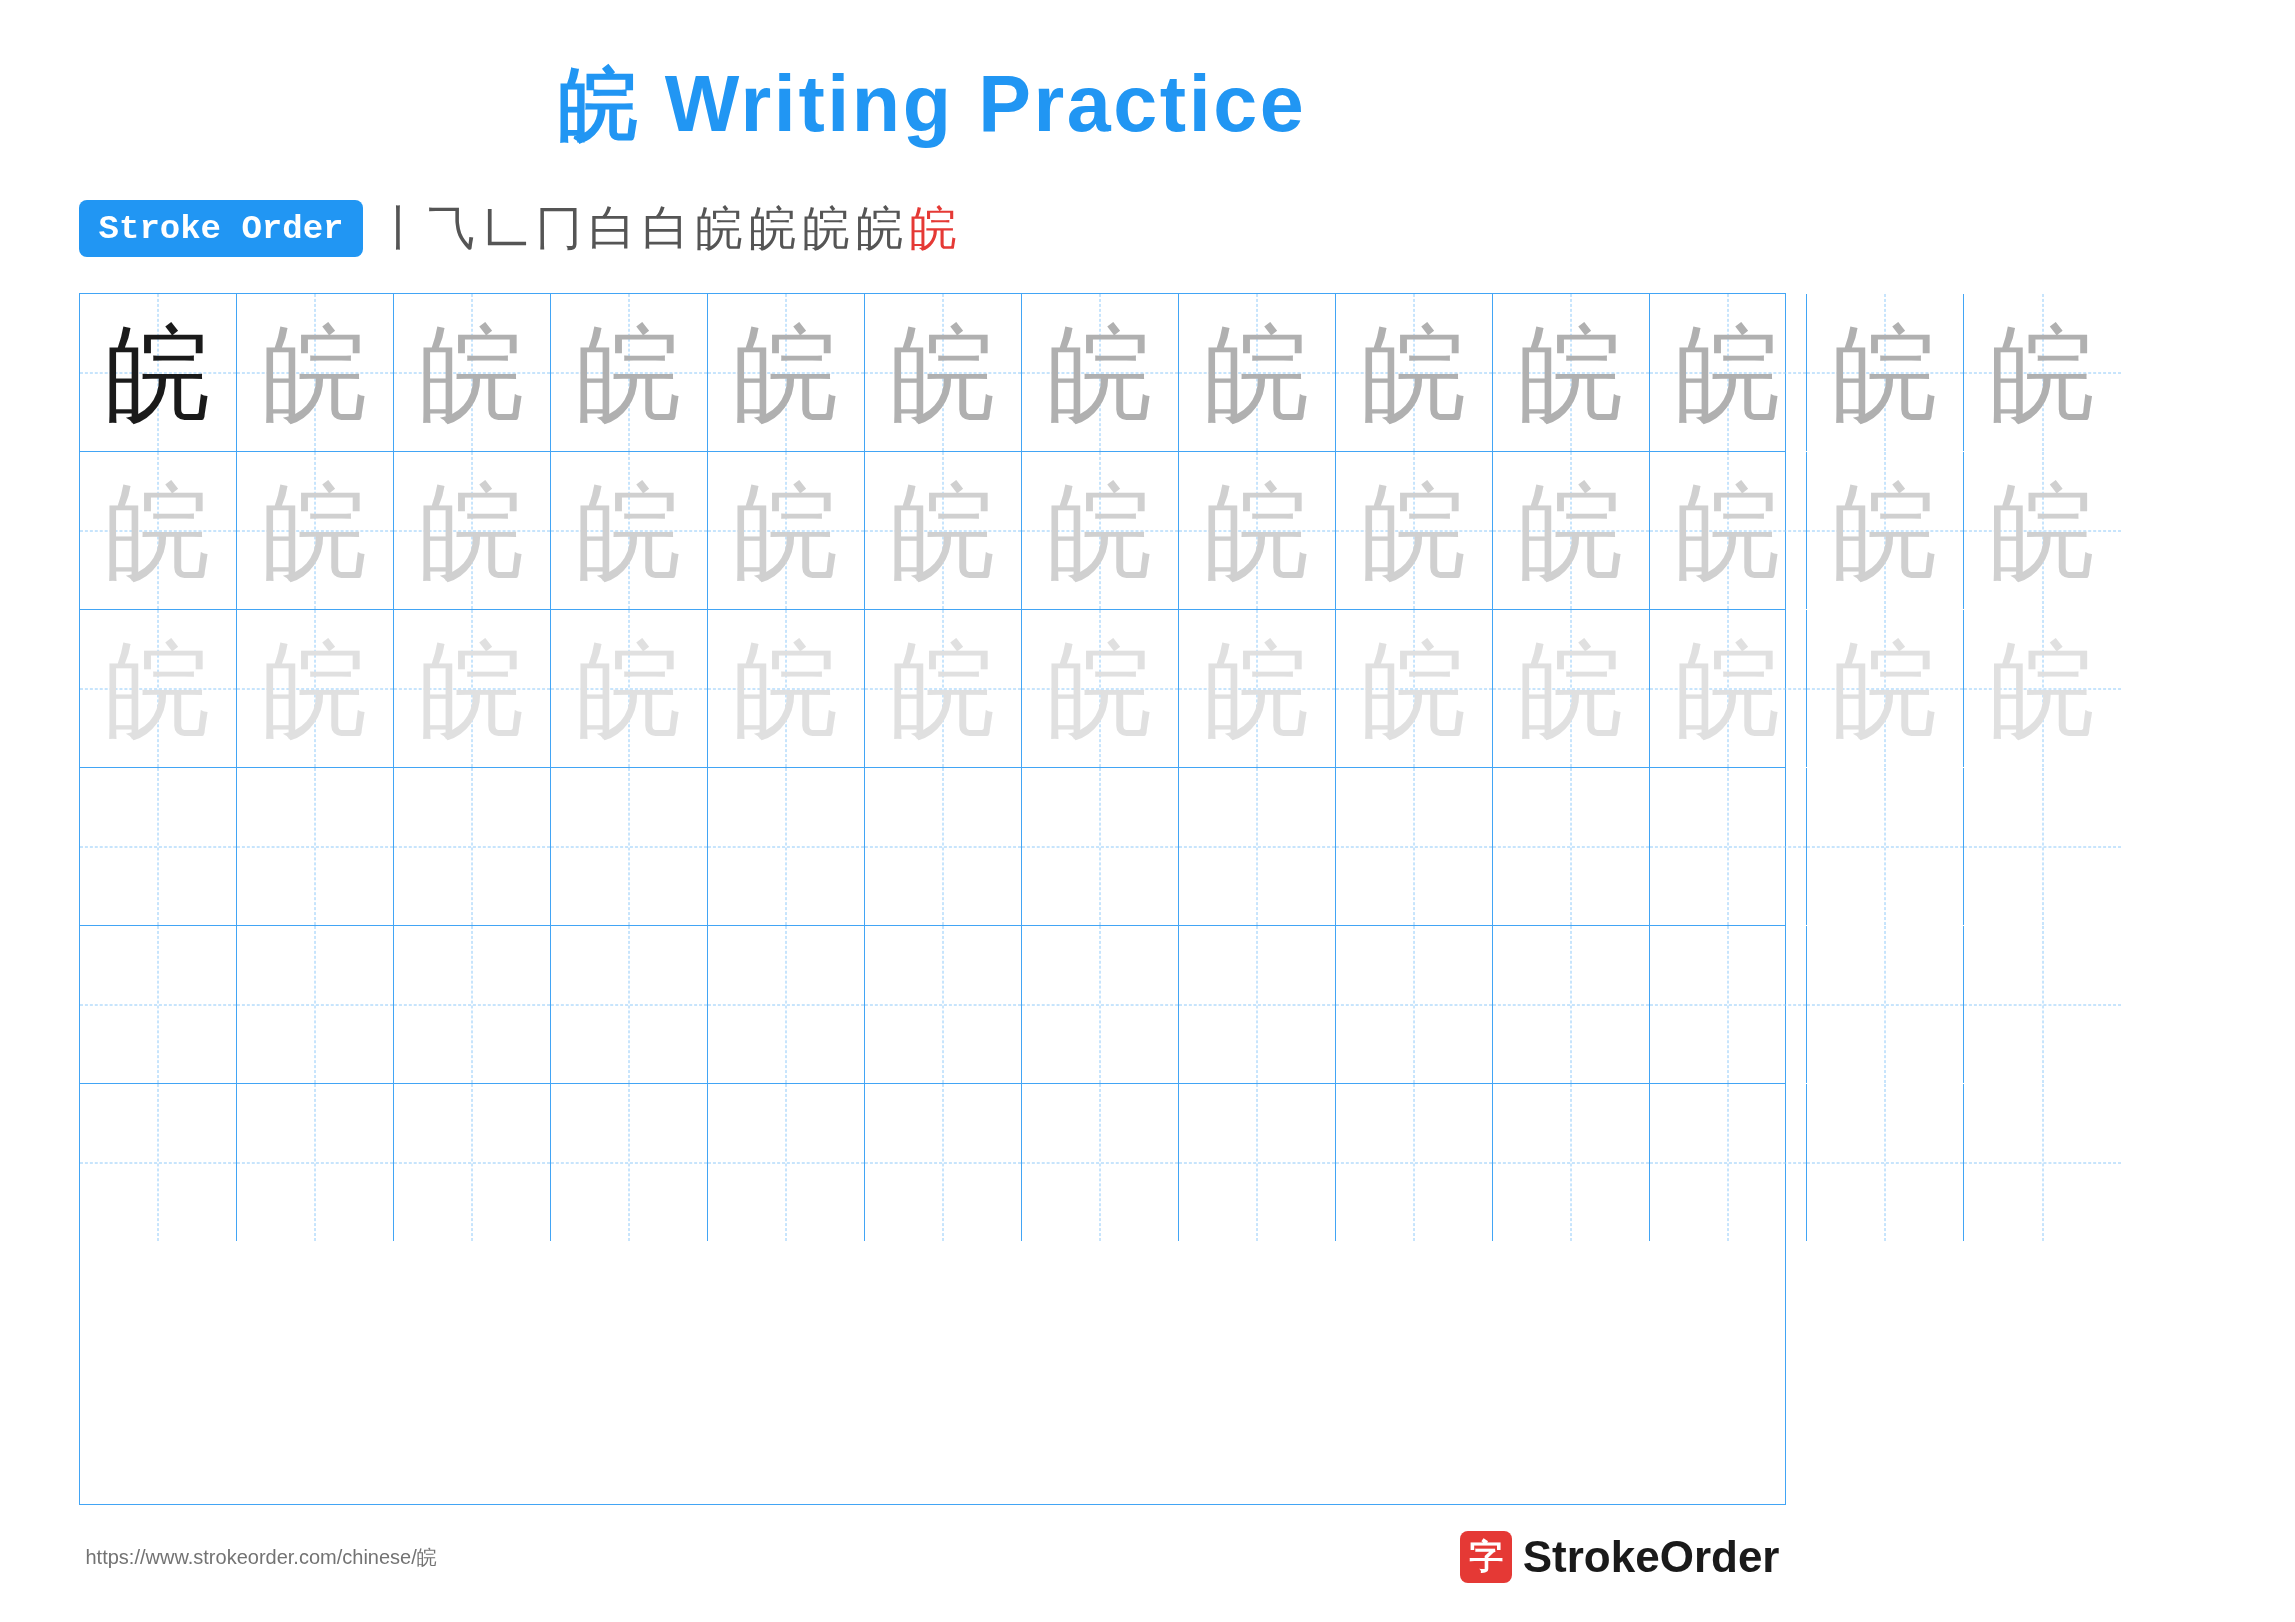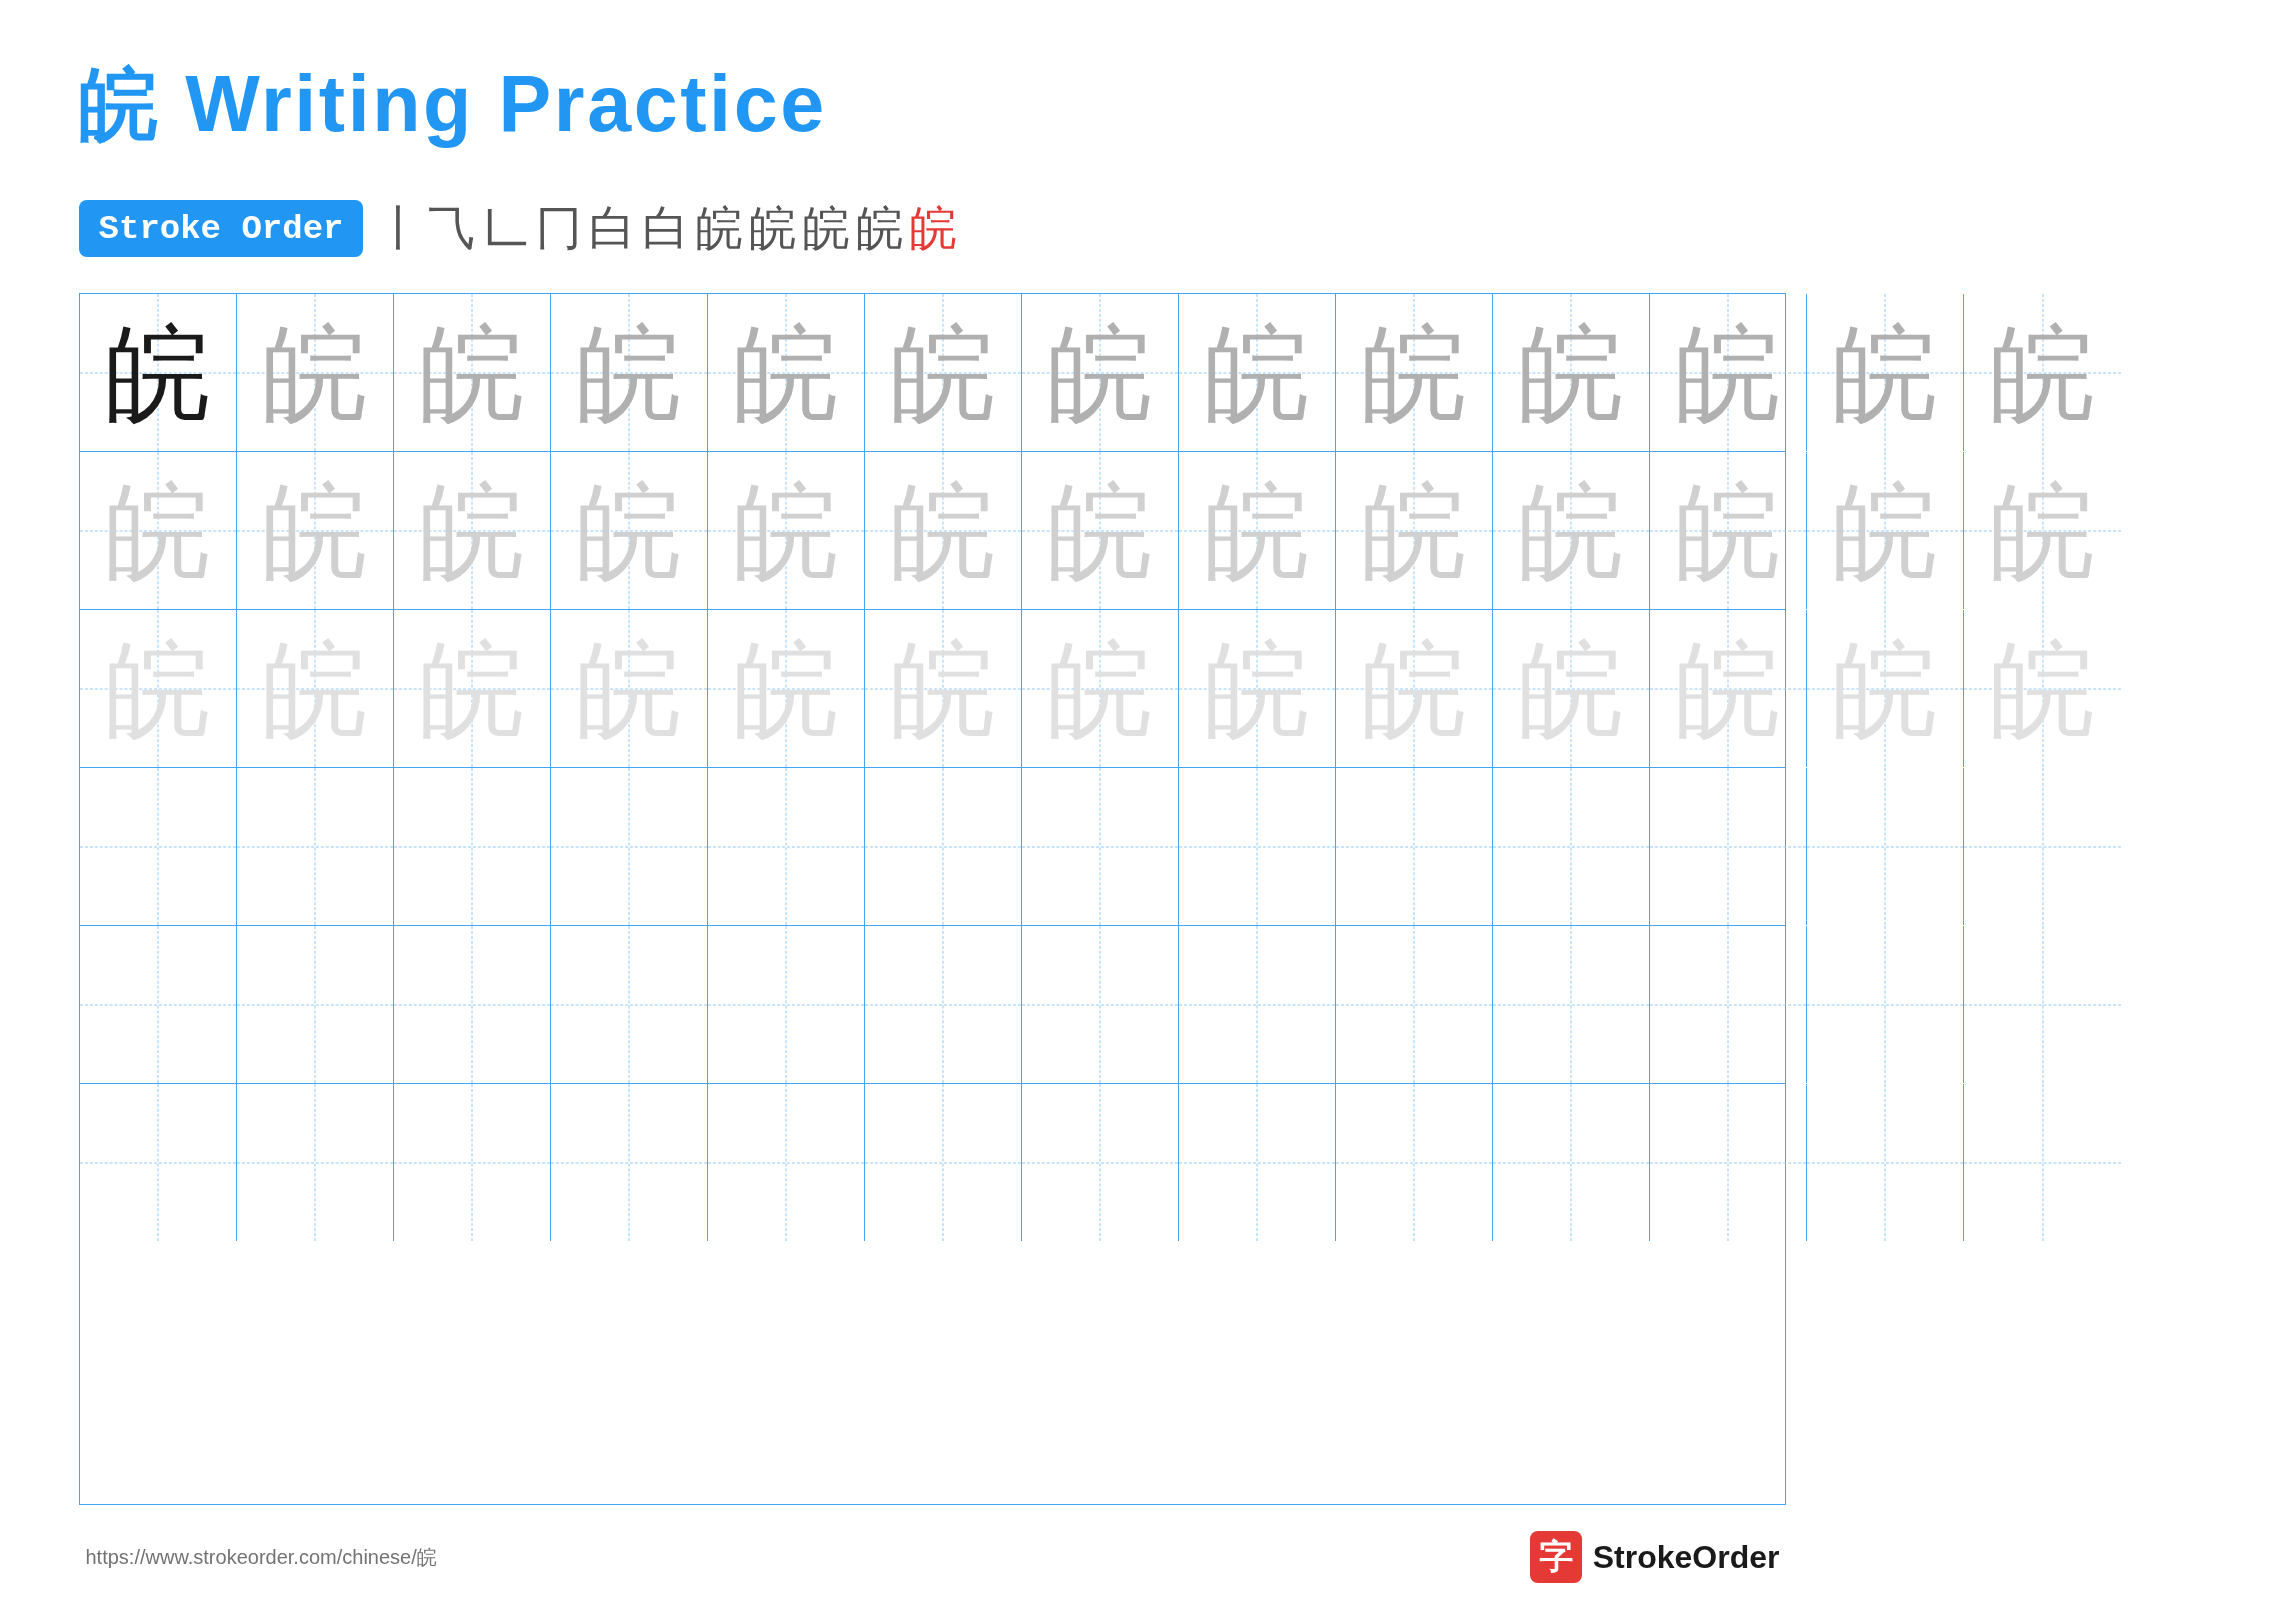--- a/index.html
+++ b/index.html
@@ -11,21 +11,21 @@
       position: relative;
       overflow: hidden;
     }
 
     .page {
       width: 1865px;
       height: 1622px;
       background: #ffffff;
       display: flex;
       flex-direction: column;
-      align-items: flex-start;
+      align-items: center;
       padding: 52px 79px 39px 79px;
     }
 
     .title {
       font-size: 79px;
       color: #2196F3;
       font-weight: bold;
       margin-bottom: 39px;
       text-align: center;
       letter-spacing: 2.6px;
@@ -168,21 +168,21 @@
       border-radius: 7.9px;
       display: flex;
       align-items: center;
       justify-content: center;
       color: white;
       font-size: 34px;
       font-weight: bold;
     }
 
     .logo-text {
-      font-size: 32px;
+      font-size: 44px;
       font-weight: bold;
       color: #1a1a1a;
     }
   </style>
 </head>
 <body>
 
 <div class="page">
 
   <h1 class="title">

